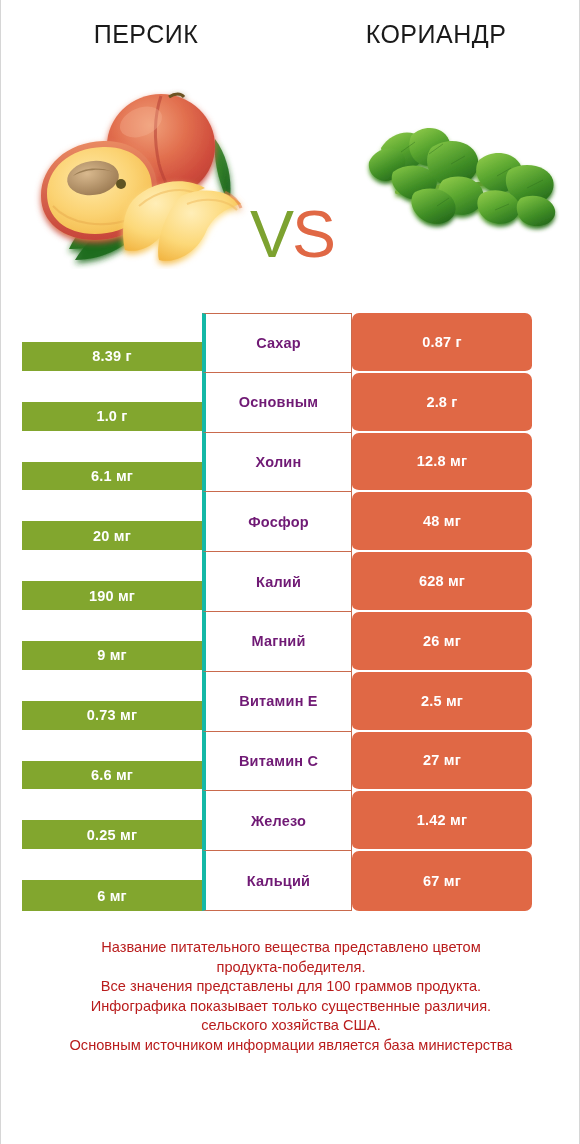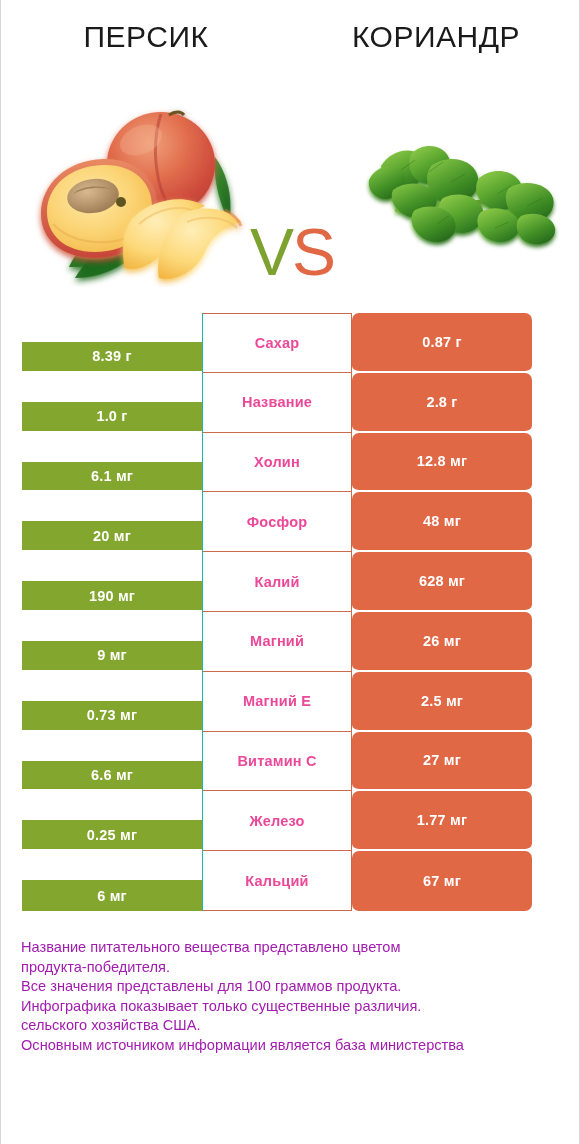--- a/index.html
+++ b/index.html
@@ -30,32 +30,32 @@
   }
   .header-cell {
     flex: 1 1 0;
     display: flex;
     align-items: flex-start;
     justify-content: center;
     padding-top: 20px;
     box-sizing: border-box;
   }
   .product-title {
-    font-size: 30px;
+    font-size: 25px;
     font-weight: 400;
     letter-spacing: 0.5px;
     color: #1a1a1a;
     white-space: nowrap;
     font-family: "Liberation Sans", "DejaVu Sans", sans-serif;
   }
 
   
   .hero {
     position: absolute;
-    top: 82px;
+    top: 64px;
     left: 0;
     width: 536px;
     height: 230px;
   }
 
   .hero-left-img {
     position: absolute;
     left: 28px;
     top: 20px;
     width: 220px;
@@ -117,44 +117,44 @@
   .cell-right {
     width: 180px;
     background: #e06845;
     color: #ffffff;
     border-bottom: 2px solid #ffffff;
     border-radius: 7px;
   }
   .cell-mid {
     width: 150px;
     background: #ffffff;
-    color: #ec4899;
+    color: #701a75;
     border-bottom: 1px solid #c96a4d;
-    border-left: 1px solid #14b8a6;
+    border-left: 4px solid #14b8a6;
     border-right: 1px solid #c96a4d;
     font-weight: 700;
   }
   .row:first-child .cell-mid {
     border-top: 1px solid #c96a4d;
   }
   .row:last-child .cell-left,
   .row:last-child .cell-right {
     border-bottom: none;
   }
 
   
   .footnote {
     position: absolute;
     left: 20px;
     top: 938px;
     width: 540px;
-    text-align: left;
+    text-align: center;
     font-size: 14.6px;
     line-height: 19.5px;
-    color: #a21caf;
+    color: #b91c1c;
     font-family: "Liberation Sans", "DejaVu Sans", sans-serif;
   }
   .footnote div { white-space: nowrap; }
 </style>
 </head>
 <body>
 
 <div class="header">
   <div class="header-cell">
     <span class="product-title">ПЕРСИК</span>
@@ -303,21 +303,21 @@
 <div class="table">
 
   <div class="row">
     <div class="cell cell-left">8.39 г</div>
     <div class="cell cell-mid">Сахар</div>
     <div class="cell cell-right">0.87 г</div>
   </div>
 
   <div class="row">
     <div class="cell cell-left">1.0 г</div>
-    <div class="cell cell-mid">Название</div>
+    <div class="cell cell-mid">Основным</div>
     <div class="cell cell-right">2.8 г</div>
   </div>
 
   <div class="row">
     <div class="cell cell-left">6.1 мг</div>
     <div class="cell cell-mid">Холин</div>
     <div class="cell cell-right">12.8 мг</div>
   </div>
 
   <div class="row">
@@ -333,34 +333,34 @@
   </div>
 
   <div class="row">
     <div class="cell cell-left">9 мг</div>
     <div class="cell cell-mid">Магний</div>
     <div class="cell cell-right">26 мг</div>
   </div>
 
   <div class="row">
     <div class="cell cell-left">0.73 мг</div>
-    <div class="cell cell-mid">Магний E</div>
+    <div class="cell cell-mid">Витамин E</div>
     <div class="cell cell-right">2.5 мг</div>
   </div>
 
   <div class="row">
     <div class="cell cell-left">6.6 мг</div>
     <div class="cell cell-mid">Витамин C</div>
     <div class="cell cell-right">27 мг</div>
   </div>
 
   <div class="row">
     <div class="cell cell-left">0.25 мг</div>
     <div class="cell cell-mid">Железо</div>
-    <div class="cell cell-right">1.77 мг</div>
+    <div class="cell cell-right">1.42 мг</div>
   </div>
 
   <div class="row">
     <div class="cell cell-left">6 мг</div>
     <div class="cell cell-mid">Кальций</div>
     <div class="cell cell-right">67 мг</div>
   </div>
 
 </div>
 

